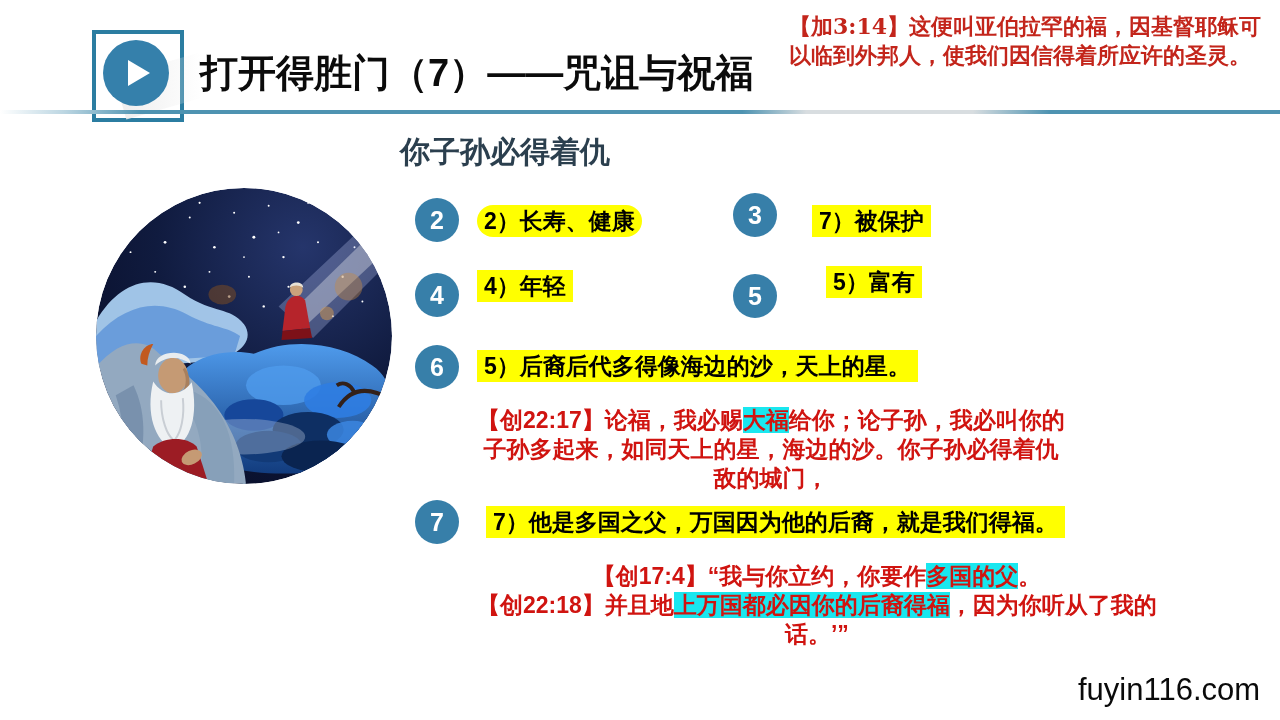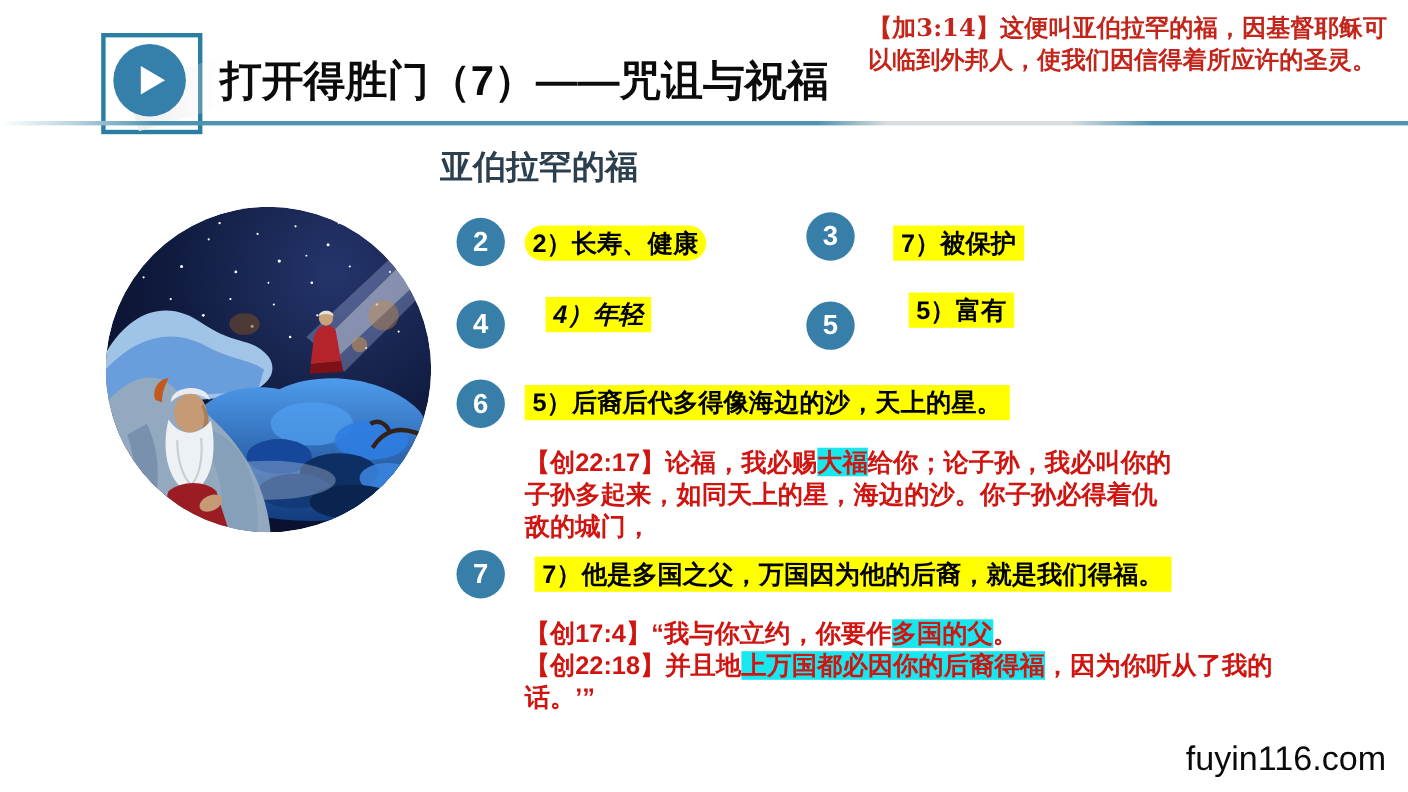--- a/index.html
+++ b/index.html
@@ -30,45 +30,45 @@
   .photo{position:absolute;left:96px;top:188px;width:296px;height:296px;border-radius:50%;overflow:hidden;}
   .photo svg{display:block;width:100%;height:100%;}
 
   .numcircle{position:absolute;width:44px;height:44px;border-radius:50%;background:#377fa9;color:#ffffff;
              font-size:25px;font-weight:bold;display:flex;align-items:center;justify-content:center;}
   .c2{left:415px;top:198px;} .c3{left:733px;top:193px;} .c4{left:415px;top:273px;}
   .c5{left:733px;top:274px;} .c6{left:415px;top:345px;} .c7{left:415px;top:500px;}
 
   .bless{position:absolute;display:inline-block;background:#ffff00;color:#000000;font-weight:bold;
          font-size:23px;line-height:30px;padding:1px 7px;white-space:nowrap;}
-  .l2{left:477px;top:205px;border-radius:16px;} .l3{left:812px;top:205px;} .l4{left:496px;top:270px;font-style:italic;}
+  .l2{left:477px;top:205px;border-radius:16px;} .l3{left:812px;top:205px;} .l4{left:477px;top:270px;}
   .l5{left:826px;top:266px;} .l6{left:477px;top:350px;} .l7{left:486px;top:506px;}
 
-  .scripture{position:absolute;color:#d01410;font-weight:bold;font-size:23px;line-height:29px;}
+  .scripture{position:absolute;color:#d01410;font-weight:bold;font-size:23px;line-height:29px;text-align:center;}
   .sb1{left:477px;top:406px;} .sb2{left:477px;top:562px;}
   .scripture div{white-space:nowrap;}
   .scripture span.cy{background:#19e7ef;}
 
   .watermark{position:absolute;left:1078px;top:672px;font-size:31px;color:#0a0a0a;white-space:nowrap;}
 </style>
 </head>
 <body>
 
 <div class="slide">
 
   <div class="brand-square"></div>
   <div class="play-glow"></div>
   <div class="play-circle">
     <div class="play-tri"></div>
   </div>
   <div class="slide-title">打开得胜门（7）——咒诅与祝福</div>
   <div class="verse-top">【加3:14】这便叫亚伯拉罕的福，因基督耶稣可以临到外邦人，使我们因信得着所应许的圣灵。</div>
   <div class="divider"></div>
 
-  <div class="section-heading">亚伯拉罕的福</div>
+  <div class="section-heading">你子孙必得着仇</div>
 
   <div class="photo">
     <svg viewBox="0 0 300 300">
       <defs>
         <radialGradient id="sky" cx="70%" cy="20%" r="110%">
           <stop offset="0%" stop-color="#25356b"></stop>
           <stop offset="45%" stop-color="#101b3f"></stop>
           <stop offset="100%" stop-color="#05081f"></stop>
         </radialGradient>
         <linearGradient id="bush" x1="0" y1="0" x2="0" y2="1">

